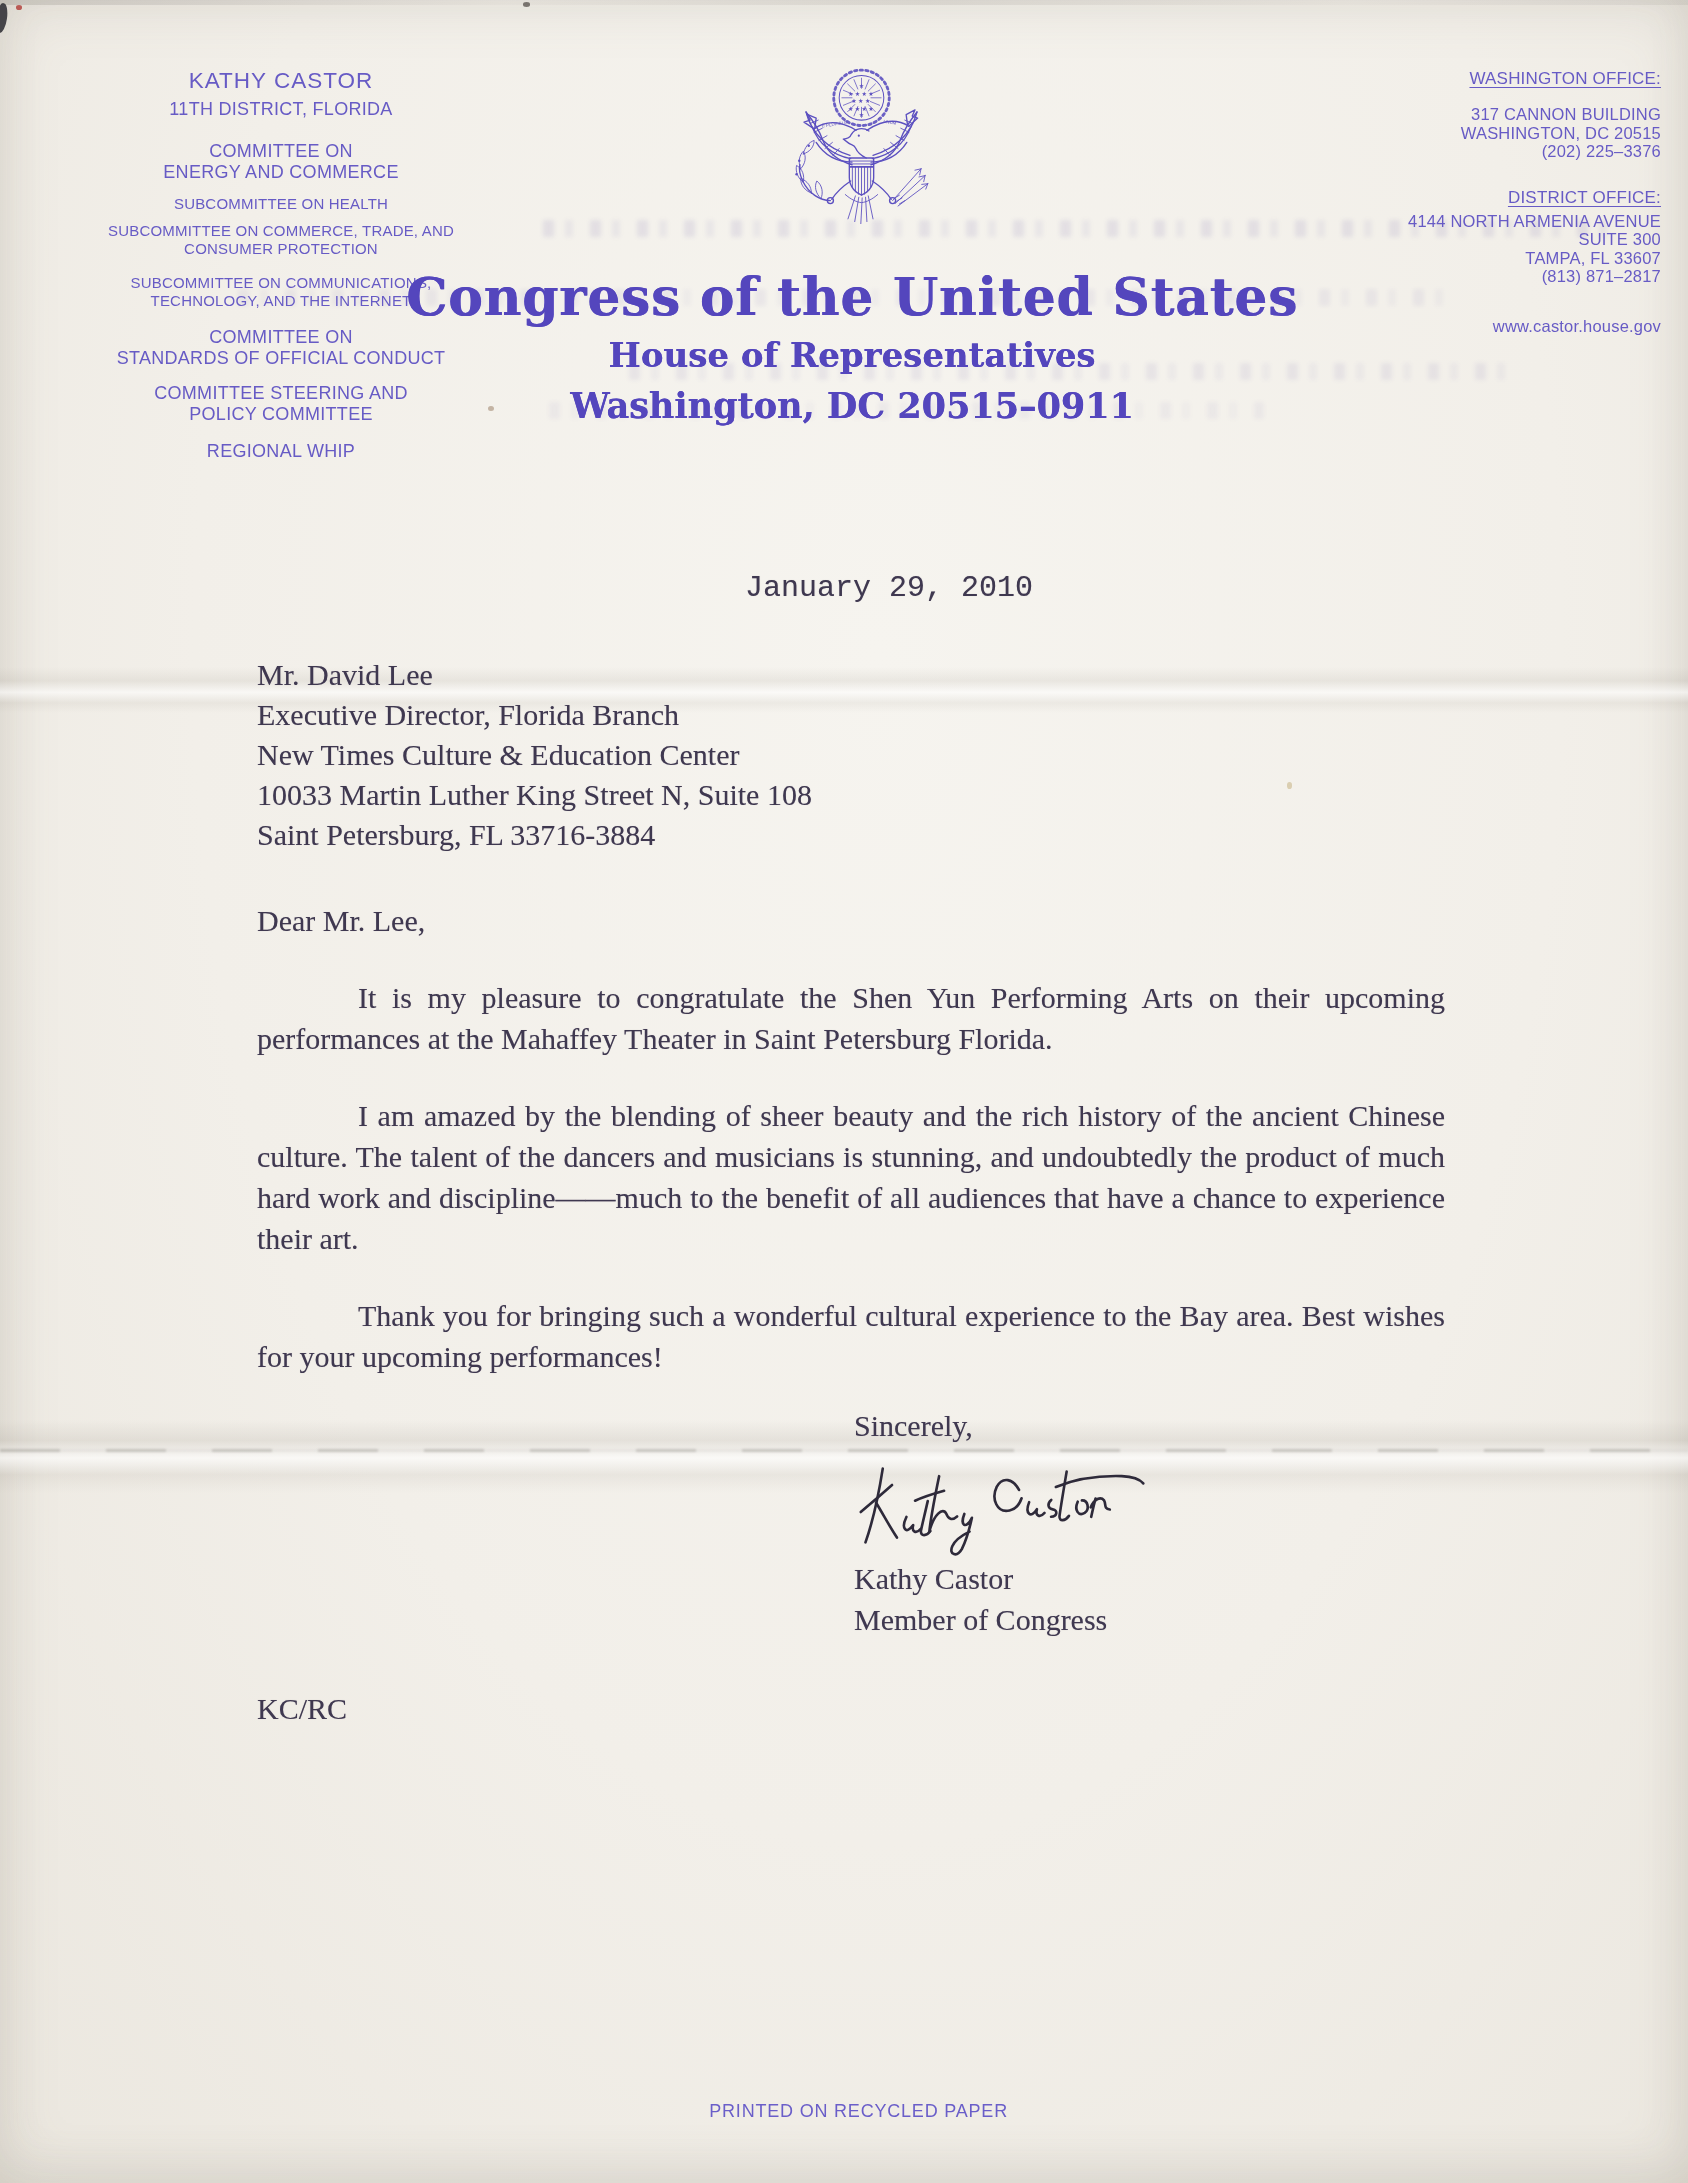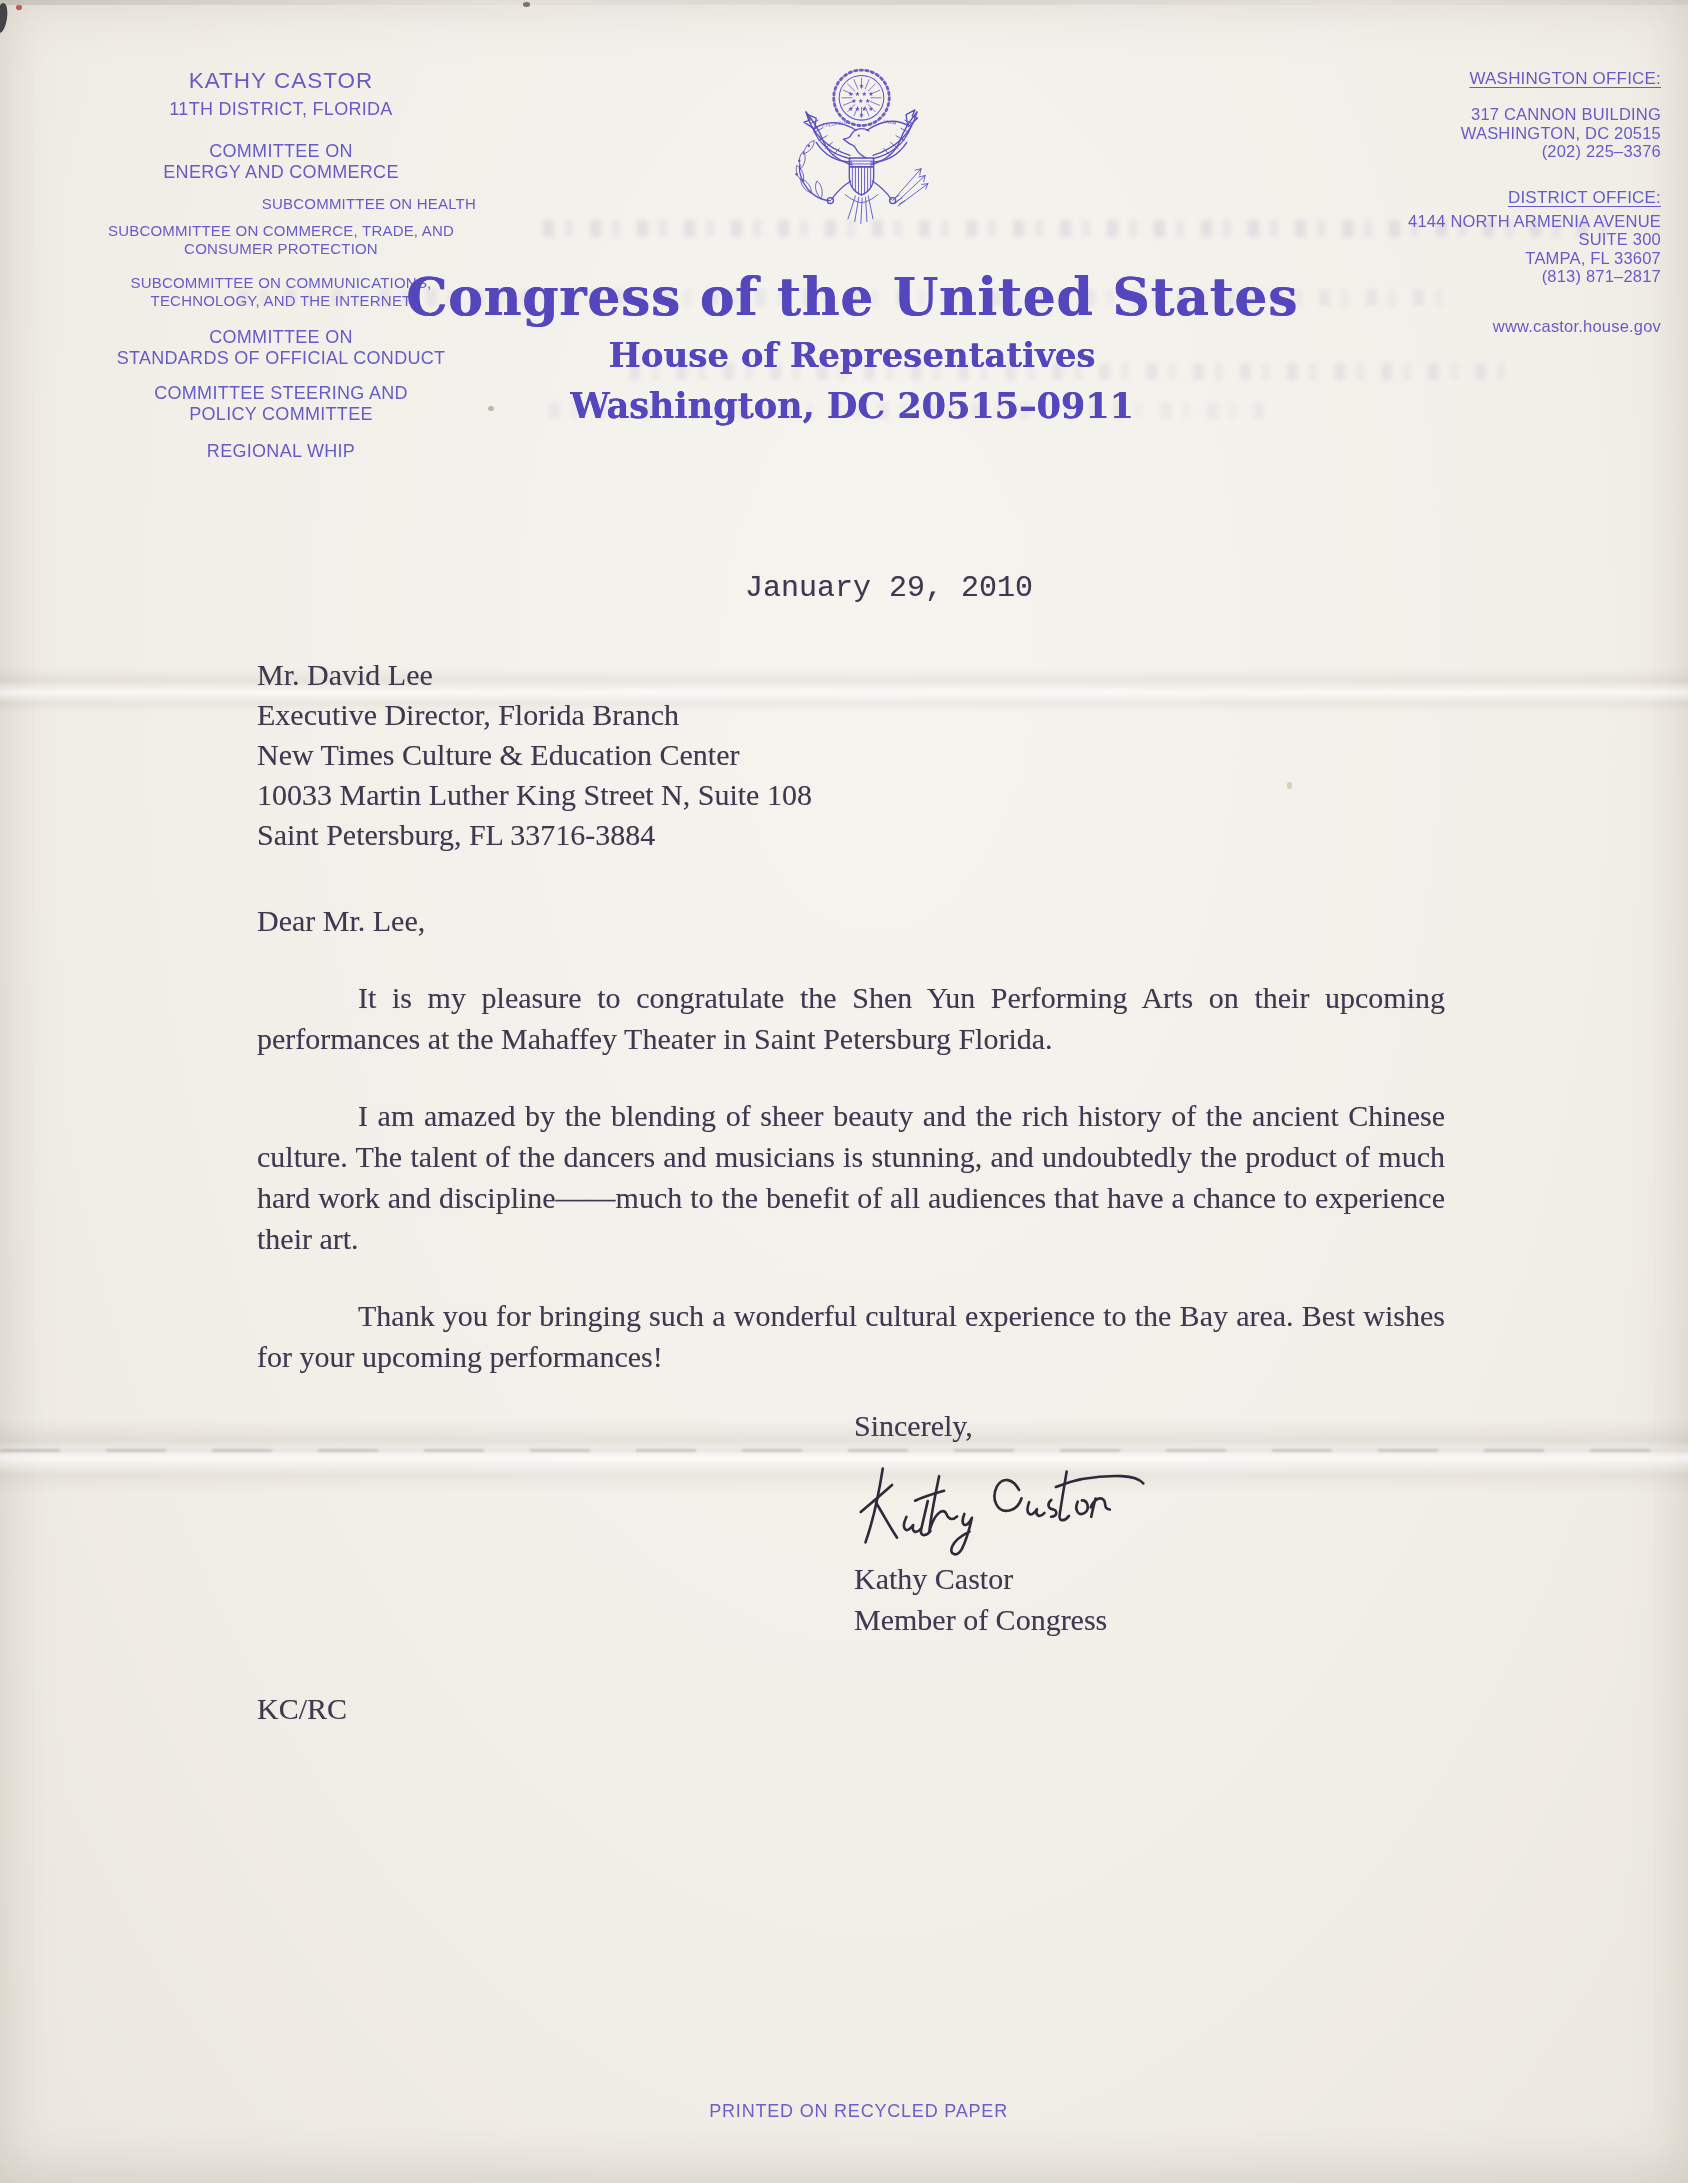--- a/index.html
+++ b/index.html
@@ -29,21 +29,21 @@
   .bleed{position:absolute;height:17px;filter:blur(2px);pointer-events:none;
     background:repeating-linear-gradient(90deg, rgba(108,98,168,.25) 0 11.3px, rgba(108,98,168,0) 11.3px 22px, rgba(108,98,168,.16) 22px 30px, rgba(108,98,168,0) 30px 47px);}
   
   .lh-left{position:absolute;left:86px;top:68px;width:390px;text-align:center;
     color:#675bc5;font-family:"Liberation Sans", sans-serif;}
   .lh-name{font-size:22.5px;letter-spacing:1px;}
   .lh-district{font-size:18px;margin-top:5.3px;letter-spacing:0.3px;}
   .md{font-size:18px;line-height:21px;letter-spacing:0.3px;}
   .sm{font-size:15px;line-height:18px;letter-spacing:0.2px;}
   .blk-c1{margin-top:21px;}
-  .blk-health{margin-top:11.3px;text-align:right;}
+  .blk-health{margin-top:11.3px;}
   .blk-commerce{margin-top:9.3px;}
   .blk-comm{margin-top:16px;}
   .blk-standards{margin-top:17px;}
   .blk-steering{margin-top:14px;}
   .blk-whip{margin-top:16.5px;}
   .lh-right{position:absolute;left:1277px;top:70px;width:384px;text-align:right;
     color:#675bc5;font-family:"Liberation Sans", sans-serif;font-size:16.5px;line-height:18.5px;letter-spacing:0.2px;}
   .office-heading{font-size:17px;text-decoration:underline;text-underline-offset:3.3px;}
   .wash-lines{margin-top:16.5px;}
   .district-heading{margin-top:28.5px;}

